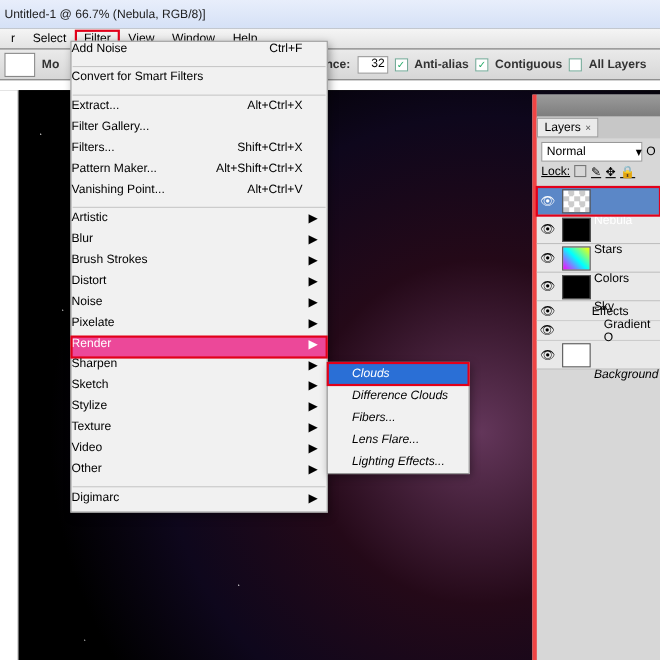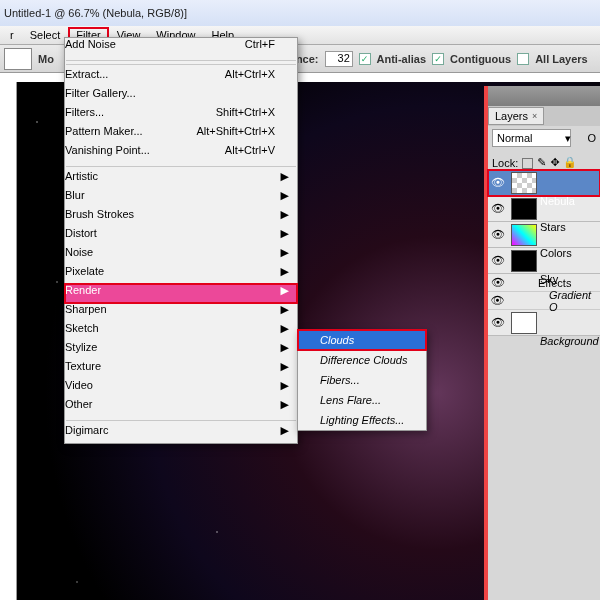--- a/index.html
+++ b/index.html
@@ -27,37 +27,37 @@
 .dropdown .row.hl { background: #ec4899; color: #fff; }
 .dropdown .row.render-box { outline: 2px solid #e2001a; outline-offset:-1px; }
 .submenu { position: absolute; top: 329px; left: 297px; width: 130px; background: #f1f1f1; border: 1px solid #999; box-shadow: 2px 3px 8px rgba(0,0,0,0.4); font-style: italic; }
 .submenu .row { display: flex; align-items: center; height: 20px; padding-left: 22px; cursor: default; }
 .submenu .row.hl { background: #2a6fd6; color: #fff; outline: 2px solid #e2001a; outline-offset:-1px; }
 .panels { position: absolute; top: 86px; right: 0; width: 116px; background: #d7d7d7; border-left: 4px solid #ef4444; height:514px; }
 .panelstrip { height: 20px; background: linear-gradient(#9b9b9b,#7d7d7d); }
 .tabrow { height: 20px; background: #c7c7c7; display:flex; align-items:center; }
 .ptab { background:#eaeaea; border:1px solid #999; height:18px; padding:0 6px; display:flex; align-items:center; gap:4px;}
 .ptab .x { font-size:9px; color:#555; }
-.bmode { height:24px; display:flex; align-items:center; padding:0 4px; gap:16px; background:#d7d7d7; }
+.bmode { height:24px; display:flex; align-items:center; padding:0 4px; gap:3px; background:#d7d7d7; }
 .sel { flex:1; height:18px; background:#fff; border:1px solid #999; padding-left:4px; display:flex; align-items:center; justify-content:space-between;}
-.lockrow{height:20px; display:flex; align-items:flex-end; padding:0 4px; gap:4px; background:#d7d7d7; border-bottom:1px solid #bbb;}
+.lockrow{height:20px; display:flex; align-items:flex-start; padding:0 4px; gap:4px; background:#d7d7d7; border-bottom:1px solid #bbb;text-decoration:underline;}
 .li-icon{width:11px;height:11px;border:1px solid #777;display:inline-block;}
 .layer { display:flex; align-items:center; height:26px; background:#e9e9e9; border-bottom:1px solid #bbb; }
 .layer .eye{width:20px;text-align:center;}
 .layer .thumb{width:26px;height:22px;border:1px solid #555;margin:0 3px;background:#000;}
 .layer .th-check{background:repeating-conic-gradient(#ccc 0 25%,#fff 0 50%) 0 0/10px 10px;}
 .layer .th-stars{background:#000;}
 .layer .th-col{background:linear-gradient(45deg,#f0f,#0ff,#ff0);}
 .layer .th-wh{background:#fff;}
 .layer .lname{flex:1; overflow:hidden;margin-top:37px;}
 .layer.sel-row{background:#5b87c7;color:#fff; outline:2px solid #e2001a; outline-offset:-1px;}
 .fxrow{display:flex;align-items:center;height:18px;background:#e9e9e9;border-bottom:1px solid #ccc;}
 .fxrow .eye{width:20px;text-align:center;}
 .fxrow .fxlabel{padding-left:30px;}
-.fxrow .fxlabel.sub{padding-left:42px;font-style:italic;}
+.fxrow .fxlabel.sub{padding-left:42px;}
 </style>
 </head>
 <body>
 
 <div class="titlebar">Untitled-1 @ 66.7% (Nebula, RGB/8)]</div>
 
 <div class="menubar" id="menubar">
     <div class="mi">r</div>
     <div class="mi">Select</div>
     <div class="mi filter">Filter</div>
@@ -89,20 +89,23 @@
     <div class="stars"></div>
   </div>
 </div>
 
 <div class="dropdown" id="filter-menu">
     <div class="row">
       <span>Add Noise</span>
       <span class="shortcut">Ctrl+F</span>
     </div>
     <div class="sep"></div>
+    <div class="row">
+      <span>Convert for Smart Filters</span>
+    </div>
     <div class="sep"></div>
     <div class="row">
       <span>Extract...</span>
       <span class="shortcut">Alt+Ctrl+X</span>
     </div>
     <div class="row">
       <span>Filter Gallery...</span>
     </div>
     <div class="row">
       <span>Filters...</span>

